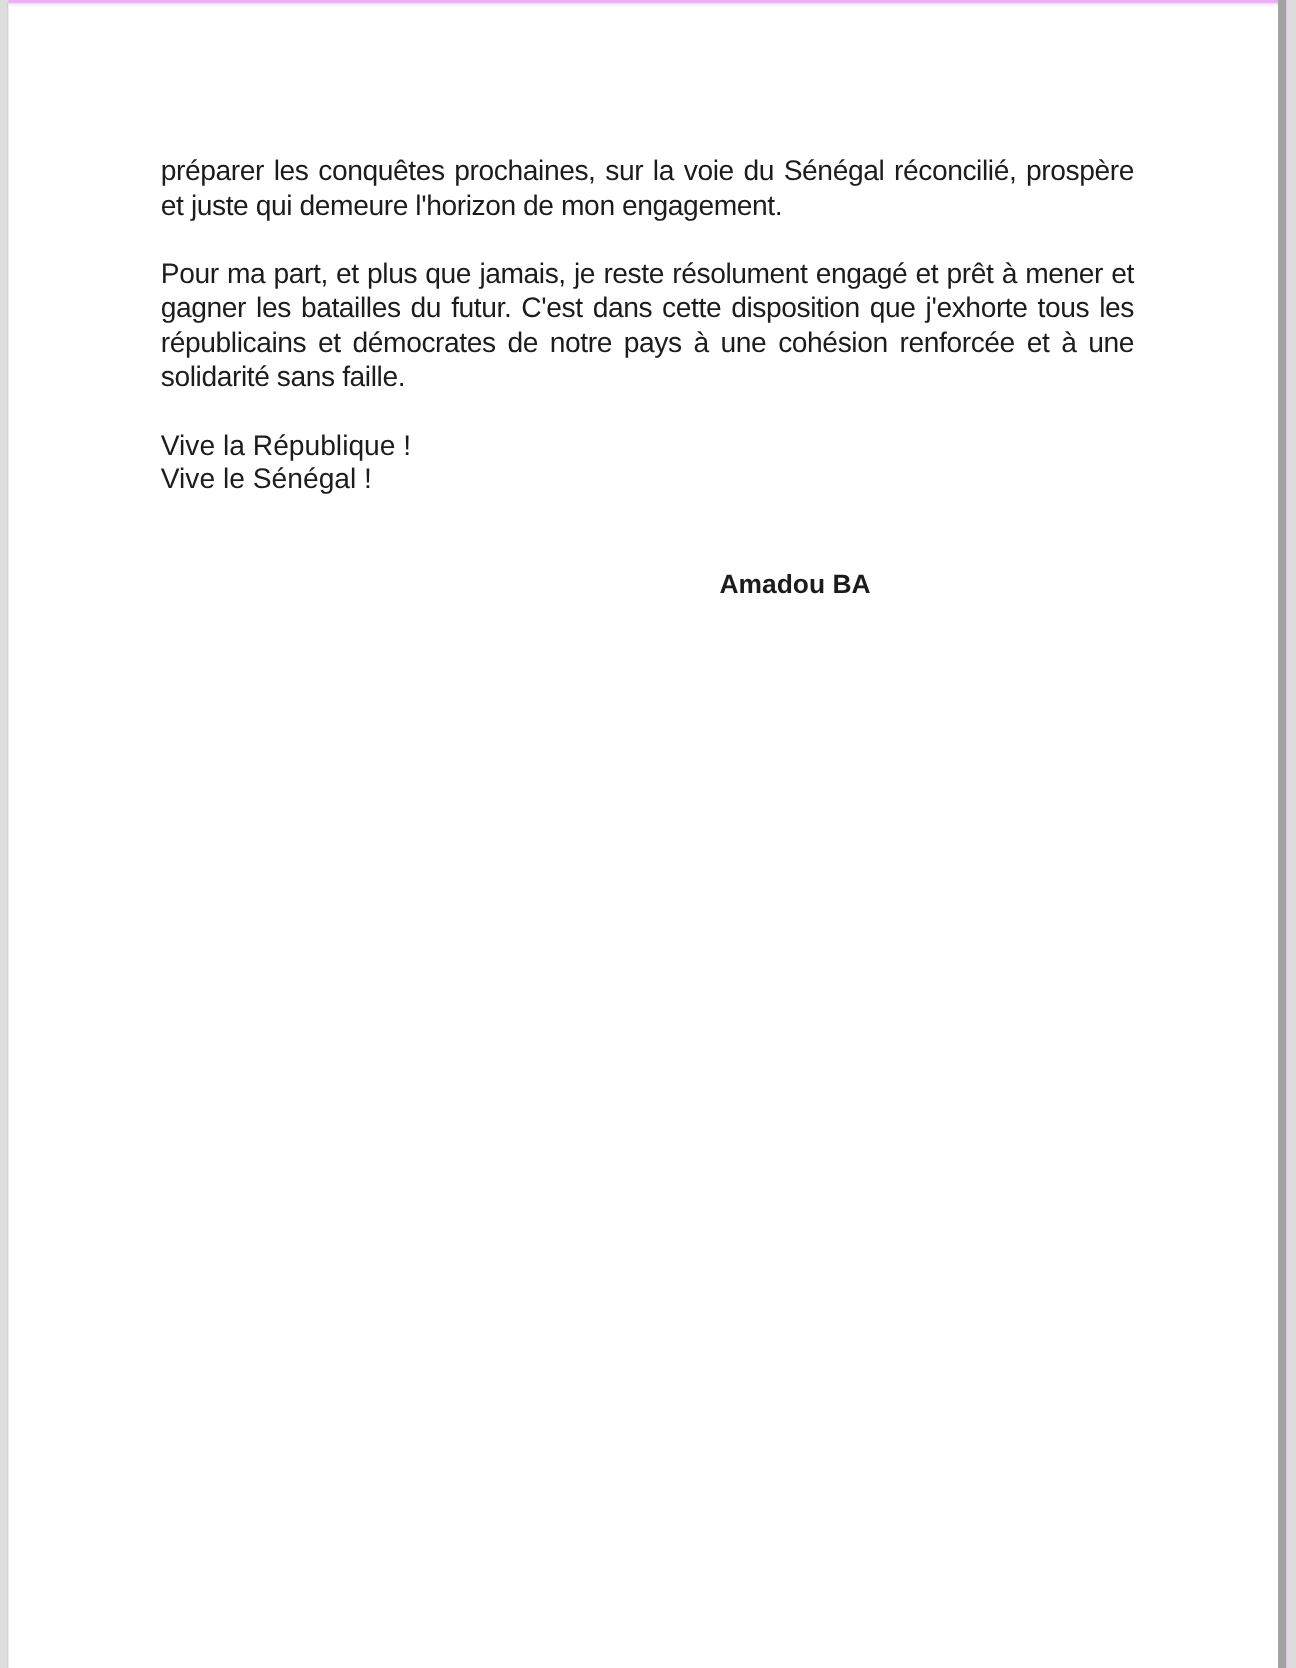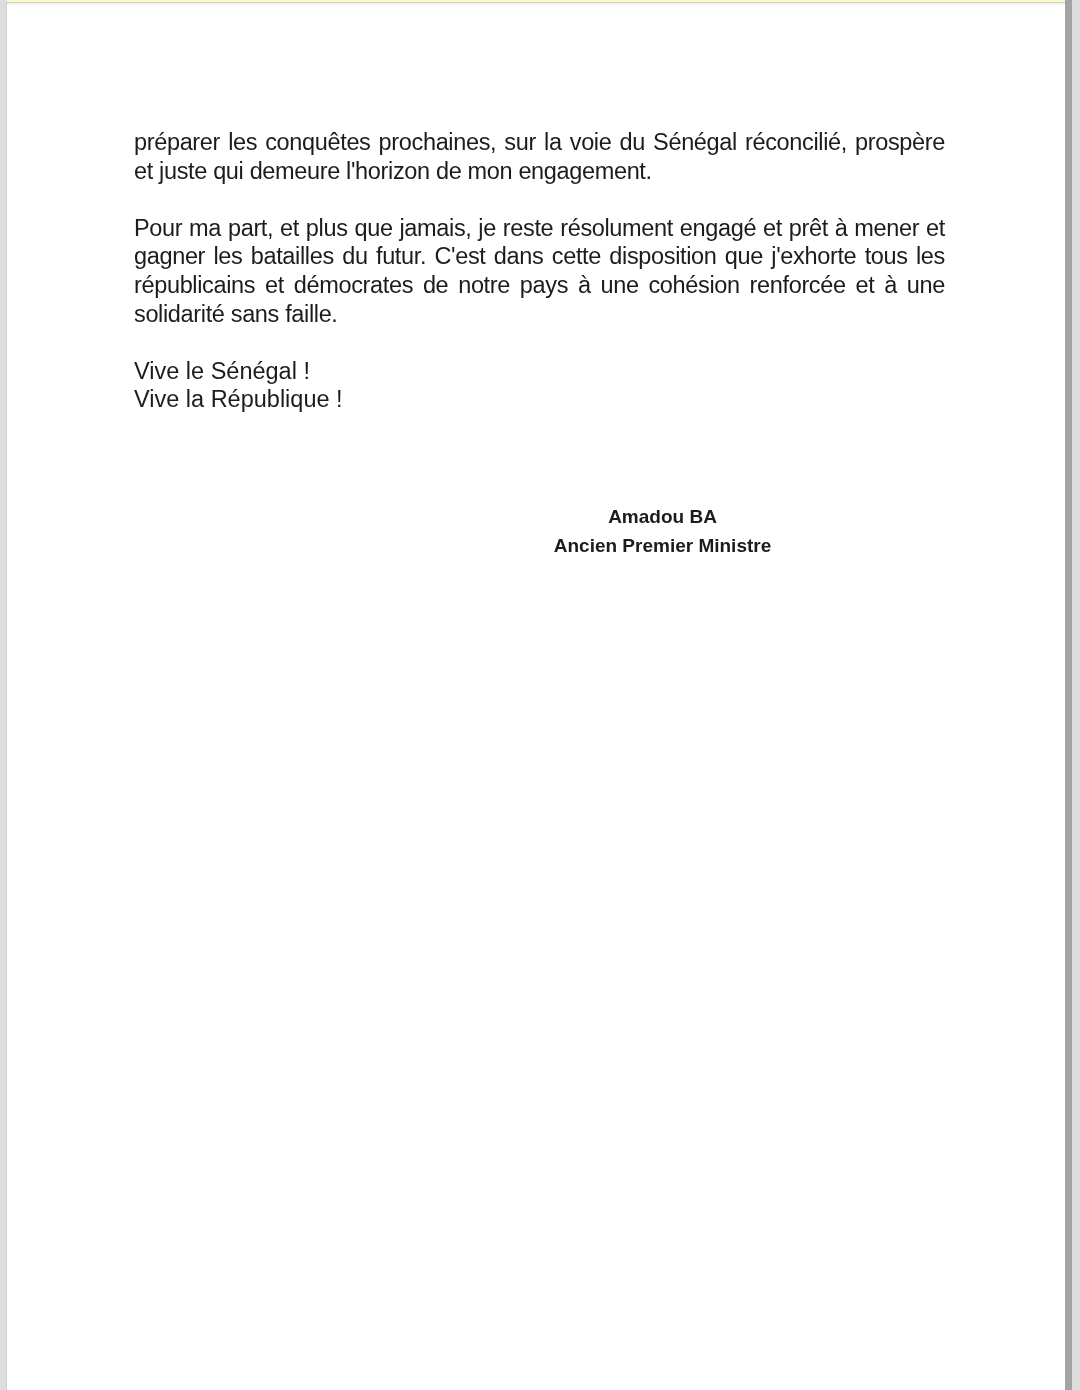--- a/index.html
+++ b/index.html
@@ -7,21 +7,21 @@
       padding: 0;
       width: 1080px;
       height: 1390px;
       background: #d9d9d9;
       overflow: hidden;
     }
     .viewer {
       position: relative;
       width: 1080px;
       height: 1390px;
-      background: #fef9c3;
+      background: #f0abfc;
     }
     .page {
       position: absolute;
       left: 7px;
       top: 3px;
       width: 1058px;
       height: 1390px;
       background: #ffffff;
       box-shadow: 0 0 0 1px #cfcfcf;
     }
@@ -76,47 +76,46 @@
     }
     .closing {
       margin: 0;
     }
     .closing div {
       white-space: nowrap;
     }
     .signature {
       position: absolute;
       left: 370px;
-      top: 502px;
+      top: 472px;
       width: 585px;
       font-family: "Liberation Sans", sans-serif;
       font-weight: bold;
-      font-size: 19px;
+      font-size: 22px;
       line-height: 29px;
       color: #1c1c1c;
       text-align: center;
     }
     .signature div { white-space: nowrap; }
   </style>
 </head>
 <body>
 
 <div class="viewer">
   <div class="left-edge"></div>
   <div class="page">
   </div>
   <div class="right-edge"></div>
   <div class="right-edge-light"></div>
 
   <div class="content">
     <p class="para narrow">préparer les conquêtes prochaines, sur la voie du Sénégal réconcilié, prospère et juste qui demeure l'horizon de mon engagement.</p>
     <p class="para narrow">Pour ma part, et plus que jamais, je reste résolument engagé et prêt à mener et gagner les batailles du futur. C'est dans cette disposition que j'exhorte tous les républicains et démocrates de notre pays à une cohésion renforcée et à une solidarité sans faille.</p>
     <div class="closing">
+      <div>Vive la République !</div>
       <div>Vive le Sénégal !</div>
-      <div>Vive la République !</div>
     </div>
   </div>
 
   <div class="signature">
     <div>Amadou BA</div>
-    <div>Ancien Premier Ministre</div>
   </div>
 </div>
 
 </body></html>

